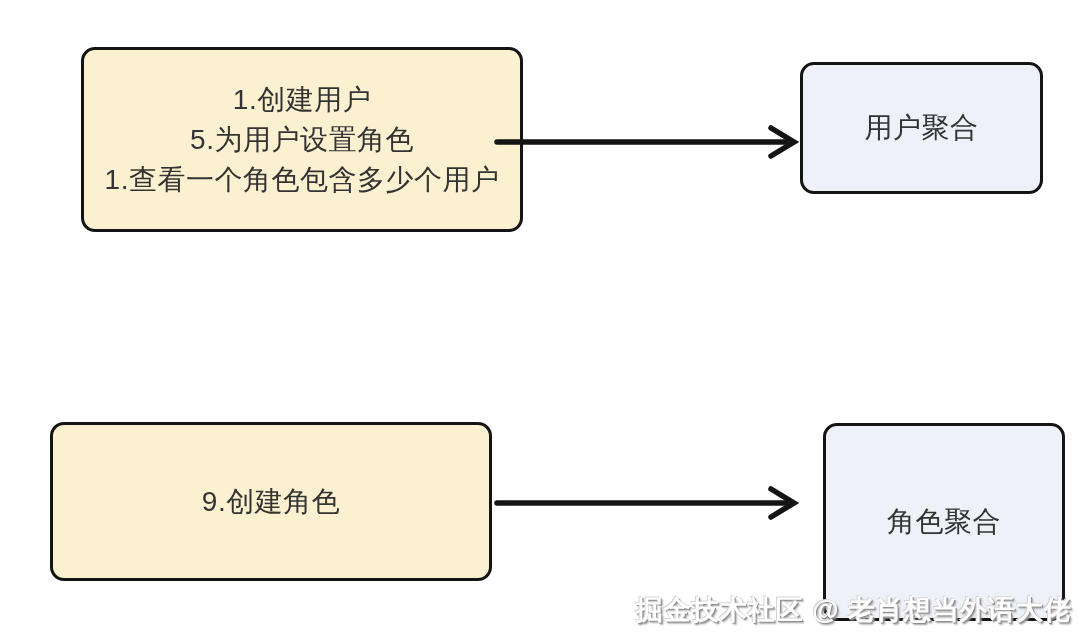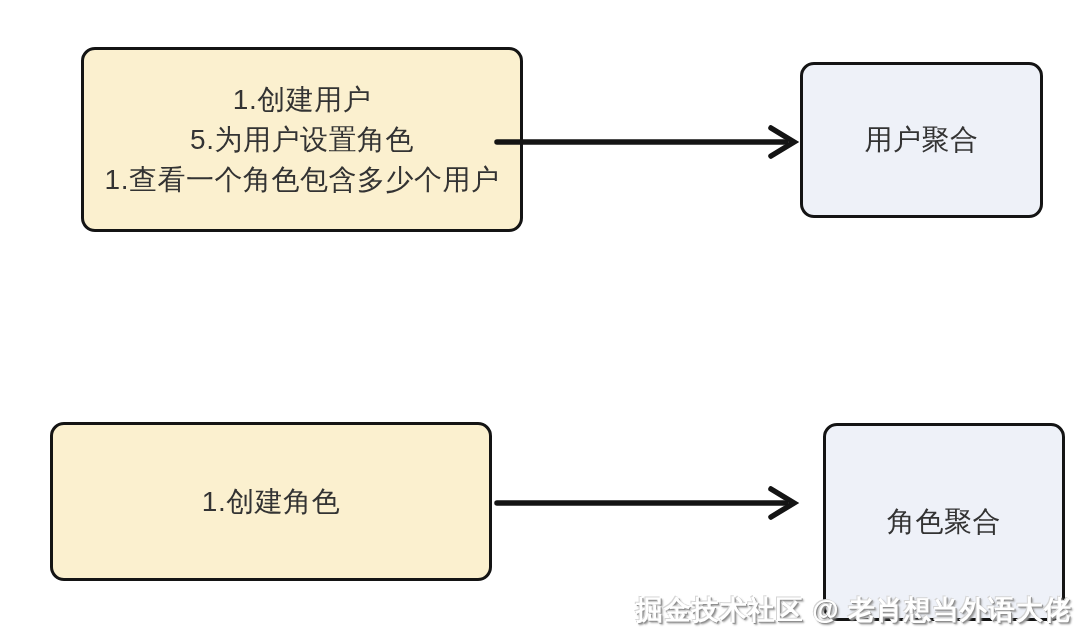--- a/index.html
+++ b/index.html
@@ -35,21 +35,21 @@
     color: var(--text);
     font-size: 28px;
     line-height: 40px;
     text-align: center;
     letter-spacing: 0.5px;
   }
   .box.source { background: var(--source-fill); }
   .box.target { background: var(--target-fill); }
 
   .box.source-1 { left: 50px;  top: 47px;  width: 442px; height: 185px; margin-left: 31px; }
-  .box.target-1 { left: 800px; top: 62px;  width: 243px; height: 156px; }
+  .box.target-1 { left: 800px; top: 62px;  width: 243px; height: 132px; }
   .box.source-2 { left: 50px;  top: 422px; width: 442px; height: 159px; }
   .box.target-2 { left: 823px; top: 423px; width: 242px; height: 198px; align-items: center; }
 
   .arrow-svg { position: absolute; width: 316px; height: 48px; }
   .arrow-1 { left: 488px; top: 118px; }
   .arrow-2 { left: 488px; top: 479px; }
   .arrow-line {
     stroke: var(--arrow);
     stroke-width: 5.5;
     stroke-linecap: round;
@@ -93,21 +93,21 @@
   <svg class="arrow-svg arrow-1" viewBox="0 0 316 48">
     <line class="arrow-line" x1="9" y1="24" x2="298" y2="24"></line>
     <polyline class="arrow-head" points="283,10 306,24 283,38"></polyline>
   </svg>
 
   <div class="box target target-1">
     <div>用户聚合</div>
   </div>
 
   <div class="box source source-2">
-    <div>1.创建角色</div>
+    <div>9.创建角色</div>
   </div>
 
   <svg class="arrow-svg arrow-2" viewBox="0 0 316 48">
     <line class="arrow-line" x1="9" y1="24" x2="298" y2="24"></line>
     <polyline class="arrow-head" points="283,10 306,24 283,38"></polyline>
   </svg>
 
   <div class="box target target-2">
     <div>角色聚合</div>
   </div>

